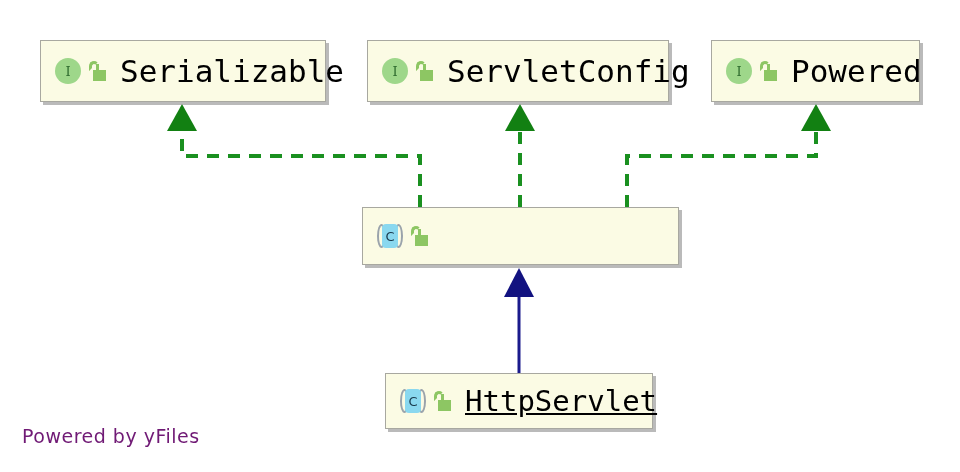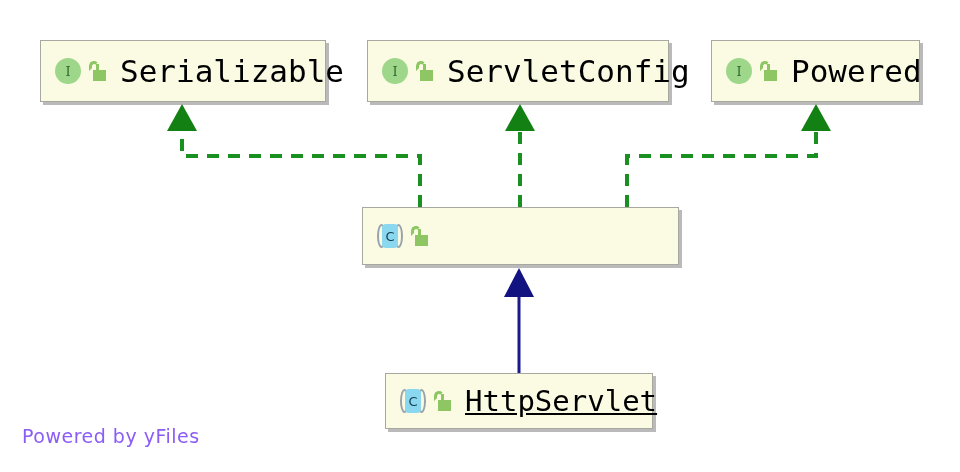--- a/index.html
+++ b/index.html
@@ -151,21 +151,21 @@
     pointer-events: none;
   }
 
   
   #watermark {
     position: absolute;
     left: 22px;
     top: 425px;
     font-family: "DejaVu Sans", sans-serif;
     font-size: 19px;
-    color: #8b5cf6;
+    color: #701a75;
     letter-spacing: 0.5px;
     white-space: nowrap;
   }
 </style>
 </head>
 <body>
 
 <div id="canvas">
 
   <svg id="edges" viewBox="0 0 960 472" width="960" height="472">

